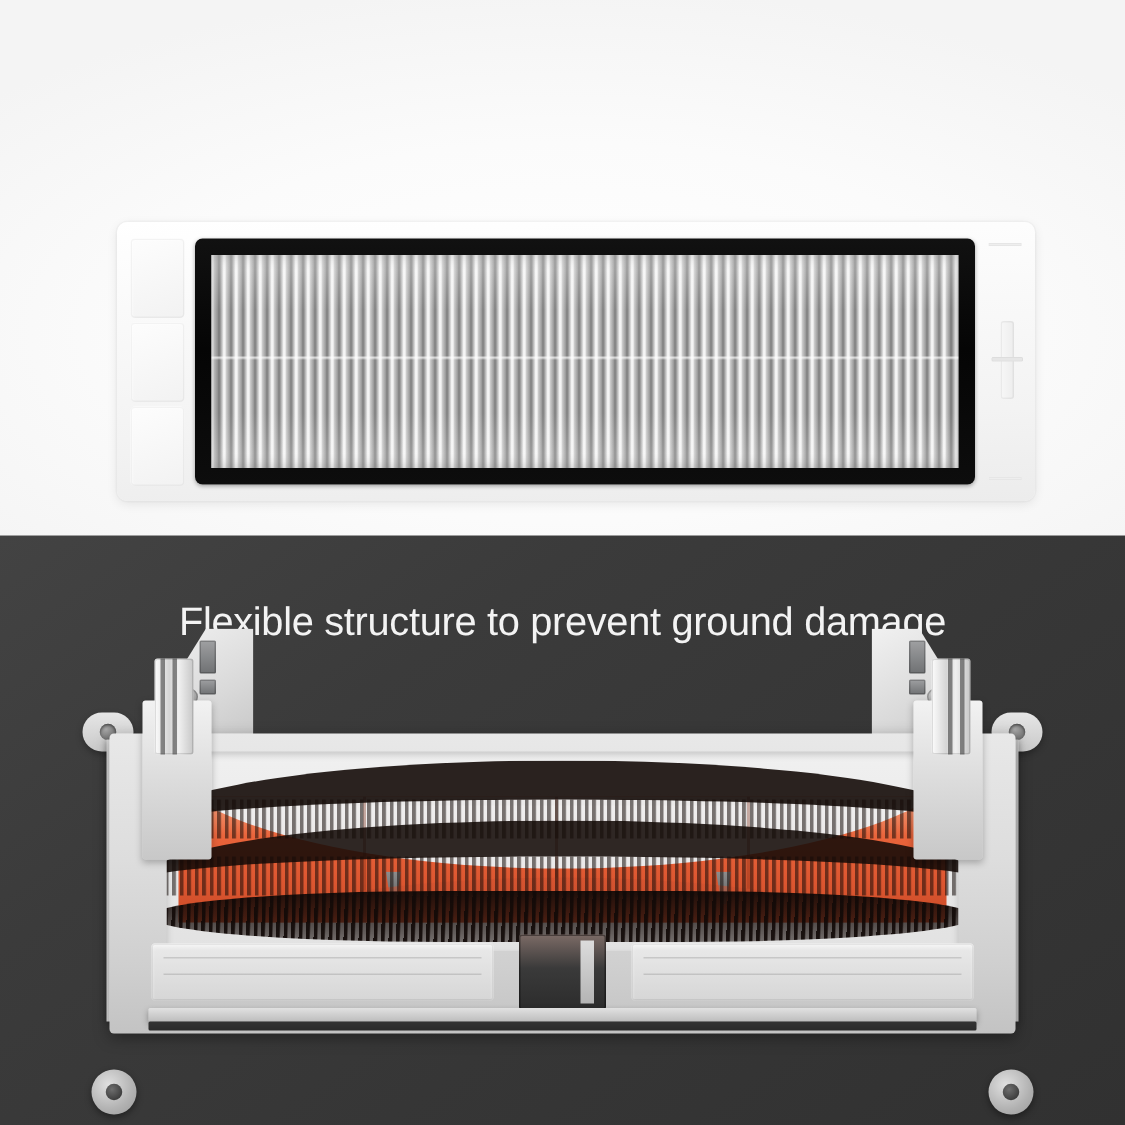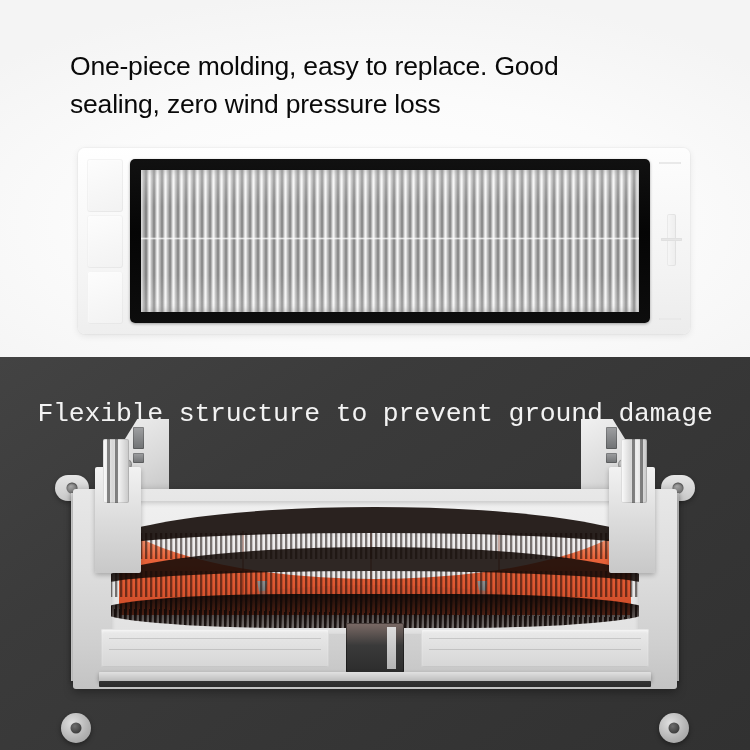--- a/index.html
+++ b/index.html
@@ -87,21 +87,21 @@
   }
 
   
   .panel-brush{
     position:absolute;left:0;top:357px;width:750px;height:393px;
     background:linear-gradient(145deg,#434343 0%,#3b3b3b 30%,#363636 62%,#313131 100%);
     overflow:hidden;
   }
   .headline-2{
     position:absolute;left:0;top:18px;width:750px;text-align:center;
-    font-size:26.5px;line-height:34px;color:#f3f3f3;letter-spacing:-0.2px;font-weight:400;font-family:Liberation Mono, monospace;
+    font-size:26.5px;line-height:34px;color:#f3f3f3;letter-spacing:-0.2px;font-weight:400;
   }
 
   .brush-wrap{position:absolute;left:55px;top:62px;width:640px;height:318px;}
 
   
   .chassis{
     position:absolute;left:18px;top:70px;width:604px;height:200px;
     background:linear-gradient(180deg,#e8e8e8 0%,#dddddd 42%,#cfcfcf 78%,#c3c3c3 100%);
     border-radius:3px;
     box-shadow:0 3px 10px rgba(0,0,0,.35);
@@ -268,22 +268,20 @@
   .side-post.right{right:16px;top:74px;height:188px;}
 </style>
 </head>
 <body>
 
 <div id="page">
 
   <section class="panel-filter">
     <div class="bg-wash"></div>
 
-    <h2 class="headline-1">One-piece molding, easy to replace. Good
-sealing, zero wind pressure loss</h2>
 
     <div class="filter-wrap">
       <div class="filter-frame">
 
         <div class="slot l1"></div>
         <div class="slot l2"></div>
         <div class="slot l3"></div>
 
         <div class="tab-mark t"></div>
         <div class="tab-mark b"></div>

